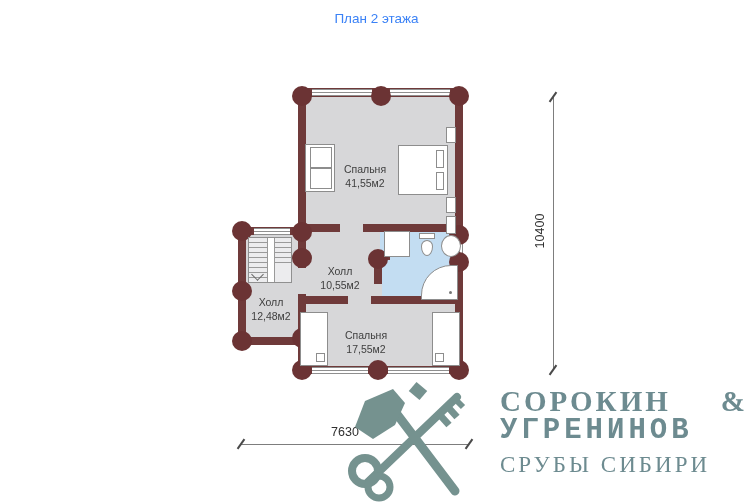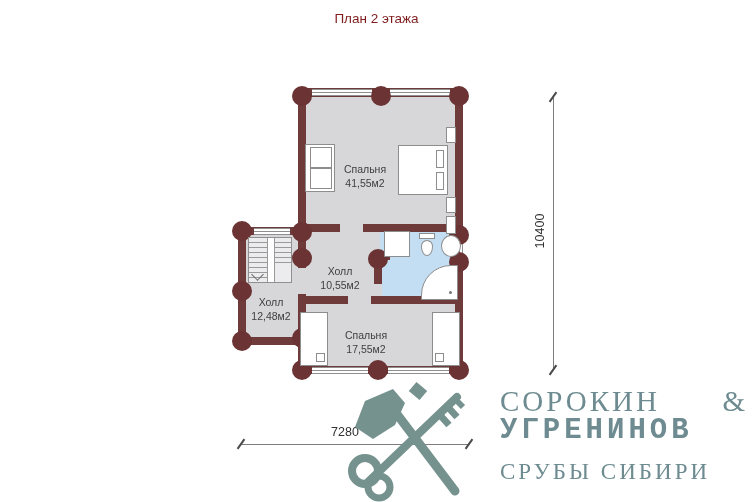--- a/index.html
+++ b/index.html
@@ -1,19 +1,19 @@
 <!DOCTYPE html>
 <html><head>
 <meta charset="utf-8">
 <style>
   html,body{margin:0;padding:0;background:#fff;}
   .canvas{position:relative;width:753px;height:502px;background:#fff;overflow:hidden;
           font-family:"Liberation Sans",sans-serif;}
   .title{position:absolute;left:0;top:11px;width:753px;text-align:center;
-         font-size:13.5px;color:#7f1d1d;}
+         font-size:13.5px;color:#3b82f6;}
   
   .floor{position:absolute;background:#d7d7d9;}
   .bathfloor{position:absolute;background:#c3ddf2;}
   .wall{position:absolute;background:#6f3a3a;}
   .gap{position:absolute;background:#d7d7d9;}
   .post{position:absolute;width:20px;height:20px;border-radius:50%;background:#6b3334;}
   .win-h{position:absolute;height:7px;background:linear-gradient(to bottom,
          #8f8f8f 0 1px,#fff 1px 3px,#8f8f8f 3px 4px,#fff 4px 6px,#8f8f8f 6px 7px);}
   .win-v{position:absolute;width:7px;background:linear-gradient(to right,
          #8f8f8f 0 1px,#fff 1px 3px,#8f8f8f 3px 4px,#fff 4px 6px,#8f8f8f 6px 7px);}
@@ -26,24 +26,24 @@
   .stringer{position:absolute;background:#fff;border-left:1px solid #9a9a9a;border-right:1px solid #9a9a9a;box-sizing:border-box;}
   .stair-arrow{position:absolute;width:8px;height:8px;border-left:1px solid #666;
           border-bottom:1px solid #666;transform:rotate(-45deg);}
   
   .dim-line{position:absolute;background:#7d7d7d;}
   .dim-tick{position:absolute;width:12px;height:2px;background:#4a4a4a;transform:rotate(-55deg);}
   .dim-text{position:absolute;font-size:12.5px;color:#2f2f2f;text-align:center;}
   
   .logo-text{position:absolute;left:500px;top:386px;width:248px;color:#6d8b90;
              font-family:"Liberation Serif",serif;}
-  .logo-l1{display:flex;justify-content:space-between;font-size:29px;font-weight:normal;
+  .logo-l1{display:flex;justify-content:space-between;font-size:29px;font-weight:bold;
            letter-spacing:3px;line-height:1.05;}
   .logo-l2{font-size:29px;font-weight:bold;letter-spacing:4px;line-height:1.05;font-family:Liberation Mono, monospace;}
-  .logo-l3{font-size:23px;letter-spacing:3px;line-height:1.2;margin-top:11px;}
+  .logo-l3{font-size:23px;letter-spacing:3px;line-height:1.2;margin-top:4px;}
   .pillow{position:absolute;background:#fff;border:1px solid #8d8d8d;box-sizing:border-box;}
 </style>
 </head>
 <body>
 
 <div class="canvas">
 
   <div class="title">План 2 этажа</div>
 
   <div class="floor" style="left:299px;top:92px;width:163px;height:282px"></div>
@@ -142,21 +142,21 @@
   </div>
 
   <div class="dim-line" style="left:553px;top:97px;width:1px;height:273px"></div>
   <div class="dim-tick" style="left:547px;top:96px"></div>
   <div class="dim-tick" style="left:547px;top:369px"></div>
   <div class="dim-text" style="left:510px;top:224px;width:60px;transform:rotate(-90deg)">10400</div>
 
   <div class="dim-line" style="left:241px;top:444px;width:228px;height:1px"></div>
   <div class="dim-tick" style="left:235px;top:443px"></div>
   <div class="dim-tick" style="left:463px;top:443px"></div>
-  <div class="dim-text" style="left:315px;top:425px;width:60px">7280</div>
+  <div class="dim-text" style="left:315px;top:425px;width:60px">7630</div>
 
   <svg viewBox="0 0 135 119" style="position:absolute;left:345px;top:383px;width:135px;height:119px;overflow:visible">
     <g stroke="#75928f" fill="none">
       <line x1="22" y1="100" x2="112" y2="14" stroke-width="8" stroke-linecap="round"></line>
       <circle cx="20" cy="88" r="13" stroke-width="8"></circle>
       <circle cx="34" cy="104" r="11" stroke-width="7"></circle>
       <line x1="94" y1="31" x2="104" y2="42" stroke-width="7"></line>
       <line x1="102" y1="23" x2="112" y2="34" stroke-width="7"></line>
       <line x1="110" y1="16" x2="118" y2="24" stroke-width="6"></line>
     </g>

